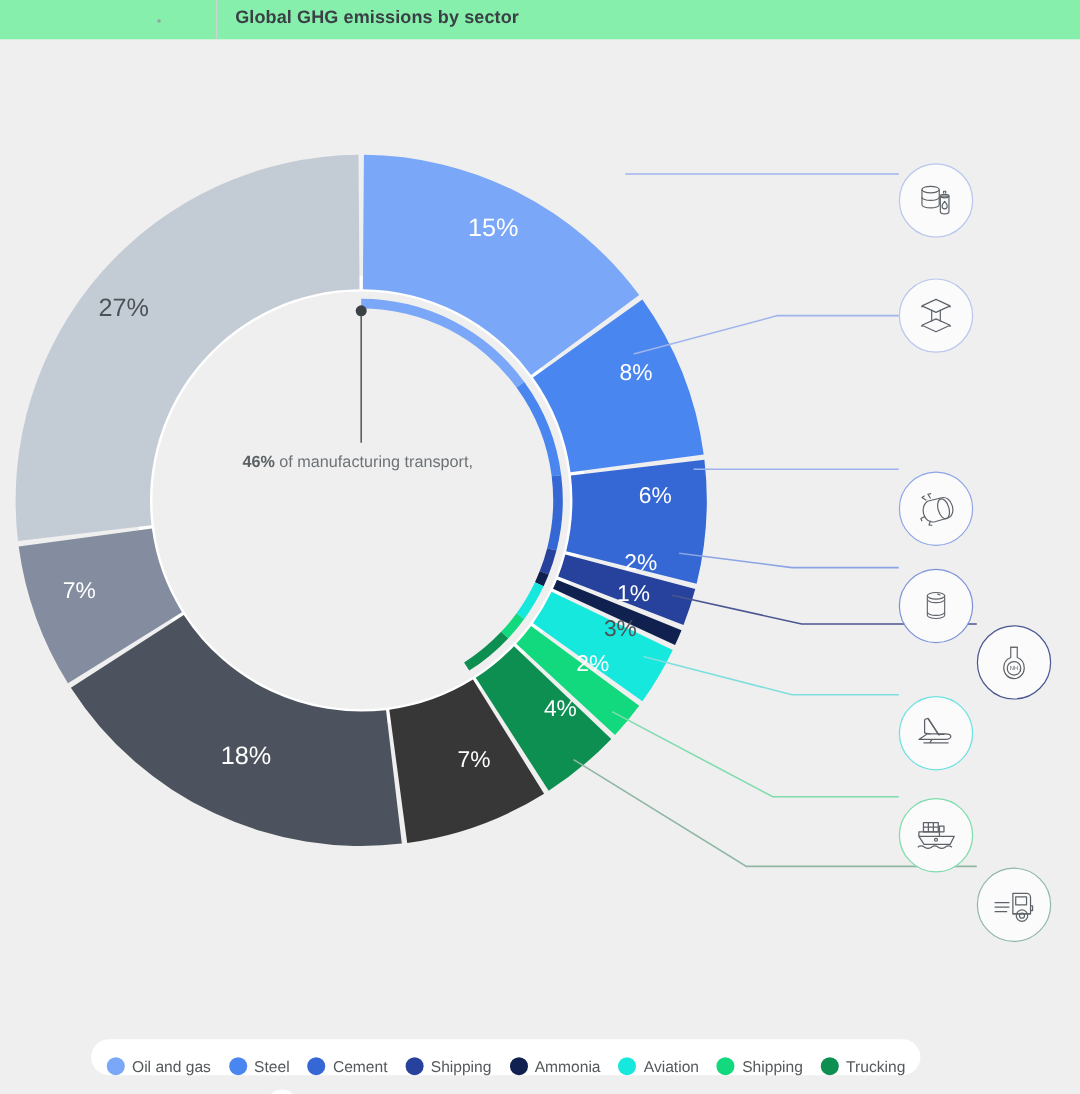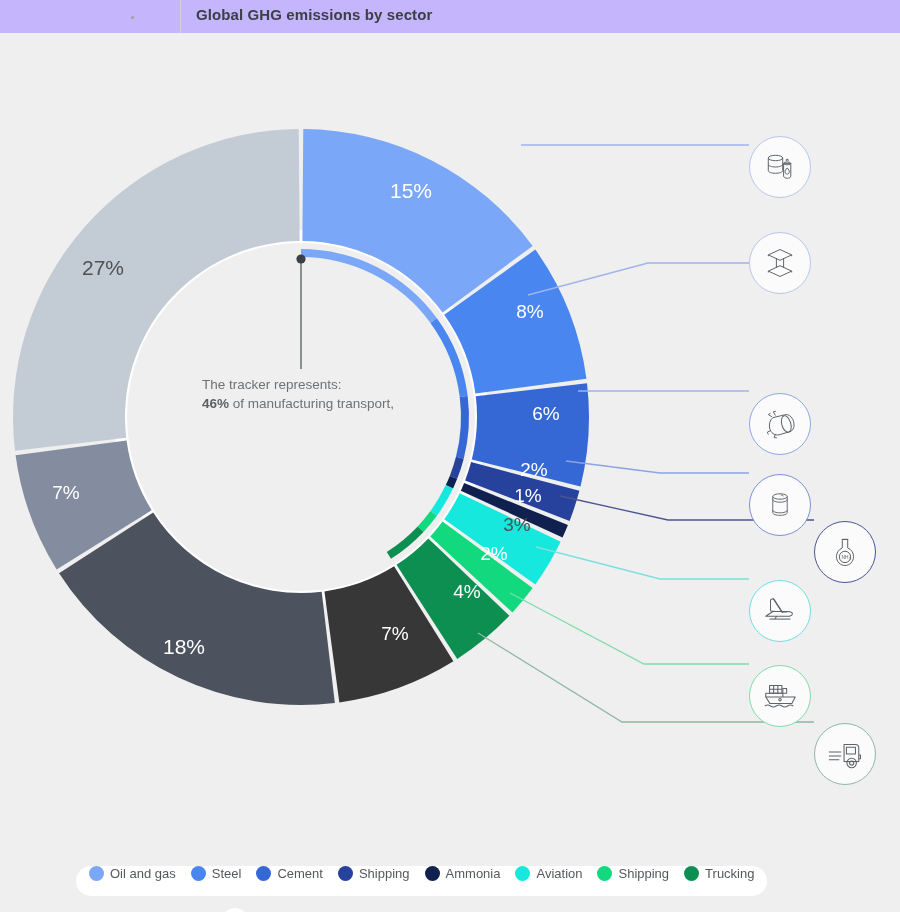--- a/index.html
+++ b/index.html
@@ -7,21 +7,21 @@
     width: 900px; height: 912px;
     font-family: "Liberation Sans", sans-serif;
     background: #ffffff;
     overflow: hidden;
   }
 
   
   .header {
     position: absolute; left: 0; top: 0;
     width: 900px; height: 33px;
-    background: #c4b5fd;
+    background: #86efac;
   }
   .header-dot {
     position: absolute; left: 131px; top: 16px;
     width: 3px; height: 3px; border-radius: 50%;
     background: #9aa0a6;
   }
   .header-divider {
     position: absolute; left: 180px; top: 0;
     width: 1px; height: 33px;
     background: #cfd2d4;
@@ -73,21 +73,21 @@
     border-radius: 50%;
     background: #fbfbfb;
     border: 1.5px solid #b9c6ee;
     display: flex; align-items: center; justify-content: center;
   }
   .icon-bubble svg { display: block; }
 
   
   .legend {
     position: absolute;
-    display: flex; align-items: flex-start;
+    display: flex; align-items: flex-end;
     background: #ffffff;
     border-radius: 17px;
     height: 30px;
     padding: 0 13px;
     gap: 15px;
     box-shadow: 0 0 0 0 rgba(0,0,0,0);
   }
   .legend-row1 { left: 76px; top: 833px; }
   .legend-row2 { left: 222px; top: 875px; }
   .legend-item { display: flex; align-items: center; gap: 6px; }
@@ -159,39 +159,38 @@
       <polyline points="528,262 648,230 749,230" fill="none" stroke="#9fb4ec" stroke-width="1.3"></polyline>
       <polyline points="578,358 749,358" fill="none" stroke="#9fb4ec" stroke-width="1.3"></polyline>
       <polyline points="566,428 660,440 749,440" fill="none" stroke="#8ba4e4" stroke-width="1.3"></polyline>
       <polyline points="560,463 668,487 814,487" fill="none" stroke="#4a5692" stroke-width="1.3"></polyline>
       <polyline points="536,514 660,546 749,546" fill="none" stroke="#7fdede" stroke-width="1.3"></polyline>
       <polyline points="510,560 644,631 749,631" fill="none" stroke="#7fdcac" stroke-width="1.3"></polyline>
       <polyline points="478,600 622,689 814,689" fill="none" stroke="#8fb8a4" stroke-width="1.3"></polyline>
     </svg>
 
   <div class="center-note">
-    <div>The tracker represents:</div>
     <div>
       <b>46%</b><span> of manufacturing transport,</span>
     </div>
   </div>
 
   <div id="slice-label-layer">
       <div class="slice-label" style="left: 411px; top: 158px;">15%</div>
       <div class="slice-label sm" style="left: 530px; top: 279px;">8%</div>
       <div class="slice-label sm" style="left: 546px; top: 381px;">6%</div>
       <div class="slice-label sm" style="left: 534px; top: 437px;">2%</div>
       <div class="slice-label sm" style="left: 528px; top: 463px;">1%</div>
       <div class="slice-label dark sm" style="left: 517px; top: 492px;">3%</div>
       <div class="slice-label sm" style="left: 494px; top: 521px;">2%</div>
       <div class="slice-label sm" style="left: 467px; top: 559px;">4%</div>
       <div class="slice-label sm" style="left: 395px; top: 601px;">7%</div>
-      <div class="slice-label" style="left: 184px; top: 598px; margin-top: 16px;">18%</div>
+      <div class="slice-label" style="left: 205px; top: 598px;">18%</div>
       <div class="slice-label sm" style="left: 66px; top: 460px;">7%</div>
-      <div class="slice-label dark" style="left: 103px; top: 235px; text-align: center;">27%</div>
+      <div class="slice-label dark" style="left: 103px; top: 224px; text-align: center;">27%</div>
     </div>
   <div id="icon-layer">
       <div class="icon-bubble" style="left: 749px; top: 103px; border-color: rgb(185, 198, 238);">
         <svg width="36" height="36" viewBox="0 0 40 40" fill="none" stroke="#5e6369" stroke-width="1.1" stroke-linejoin="round">
           <ellipse cx="15" cy="10" rx="8" ry="3"></ellipse>
           <path d="M7 10v14c0 1.7 3.6 3 8 3s8-1.3 8-3V10"></path>
           <path d="M7 17c0 1.7 3.6 3 8 3s8-1.3 8-3"></path>
           <path d="M24 16h8v14c0 1.4-1.8 2.5-4 2.5s-4-1.1-4-2.5V16z"></path>
           <ellipse cx="28" cy="16" rx="4" ry="1.6"></ellipse>
           <path d="M27 13.5v-2h2v2"></path>

